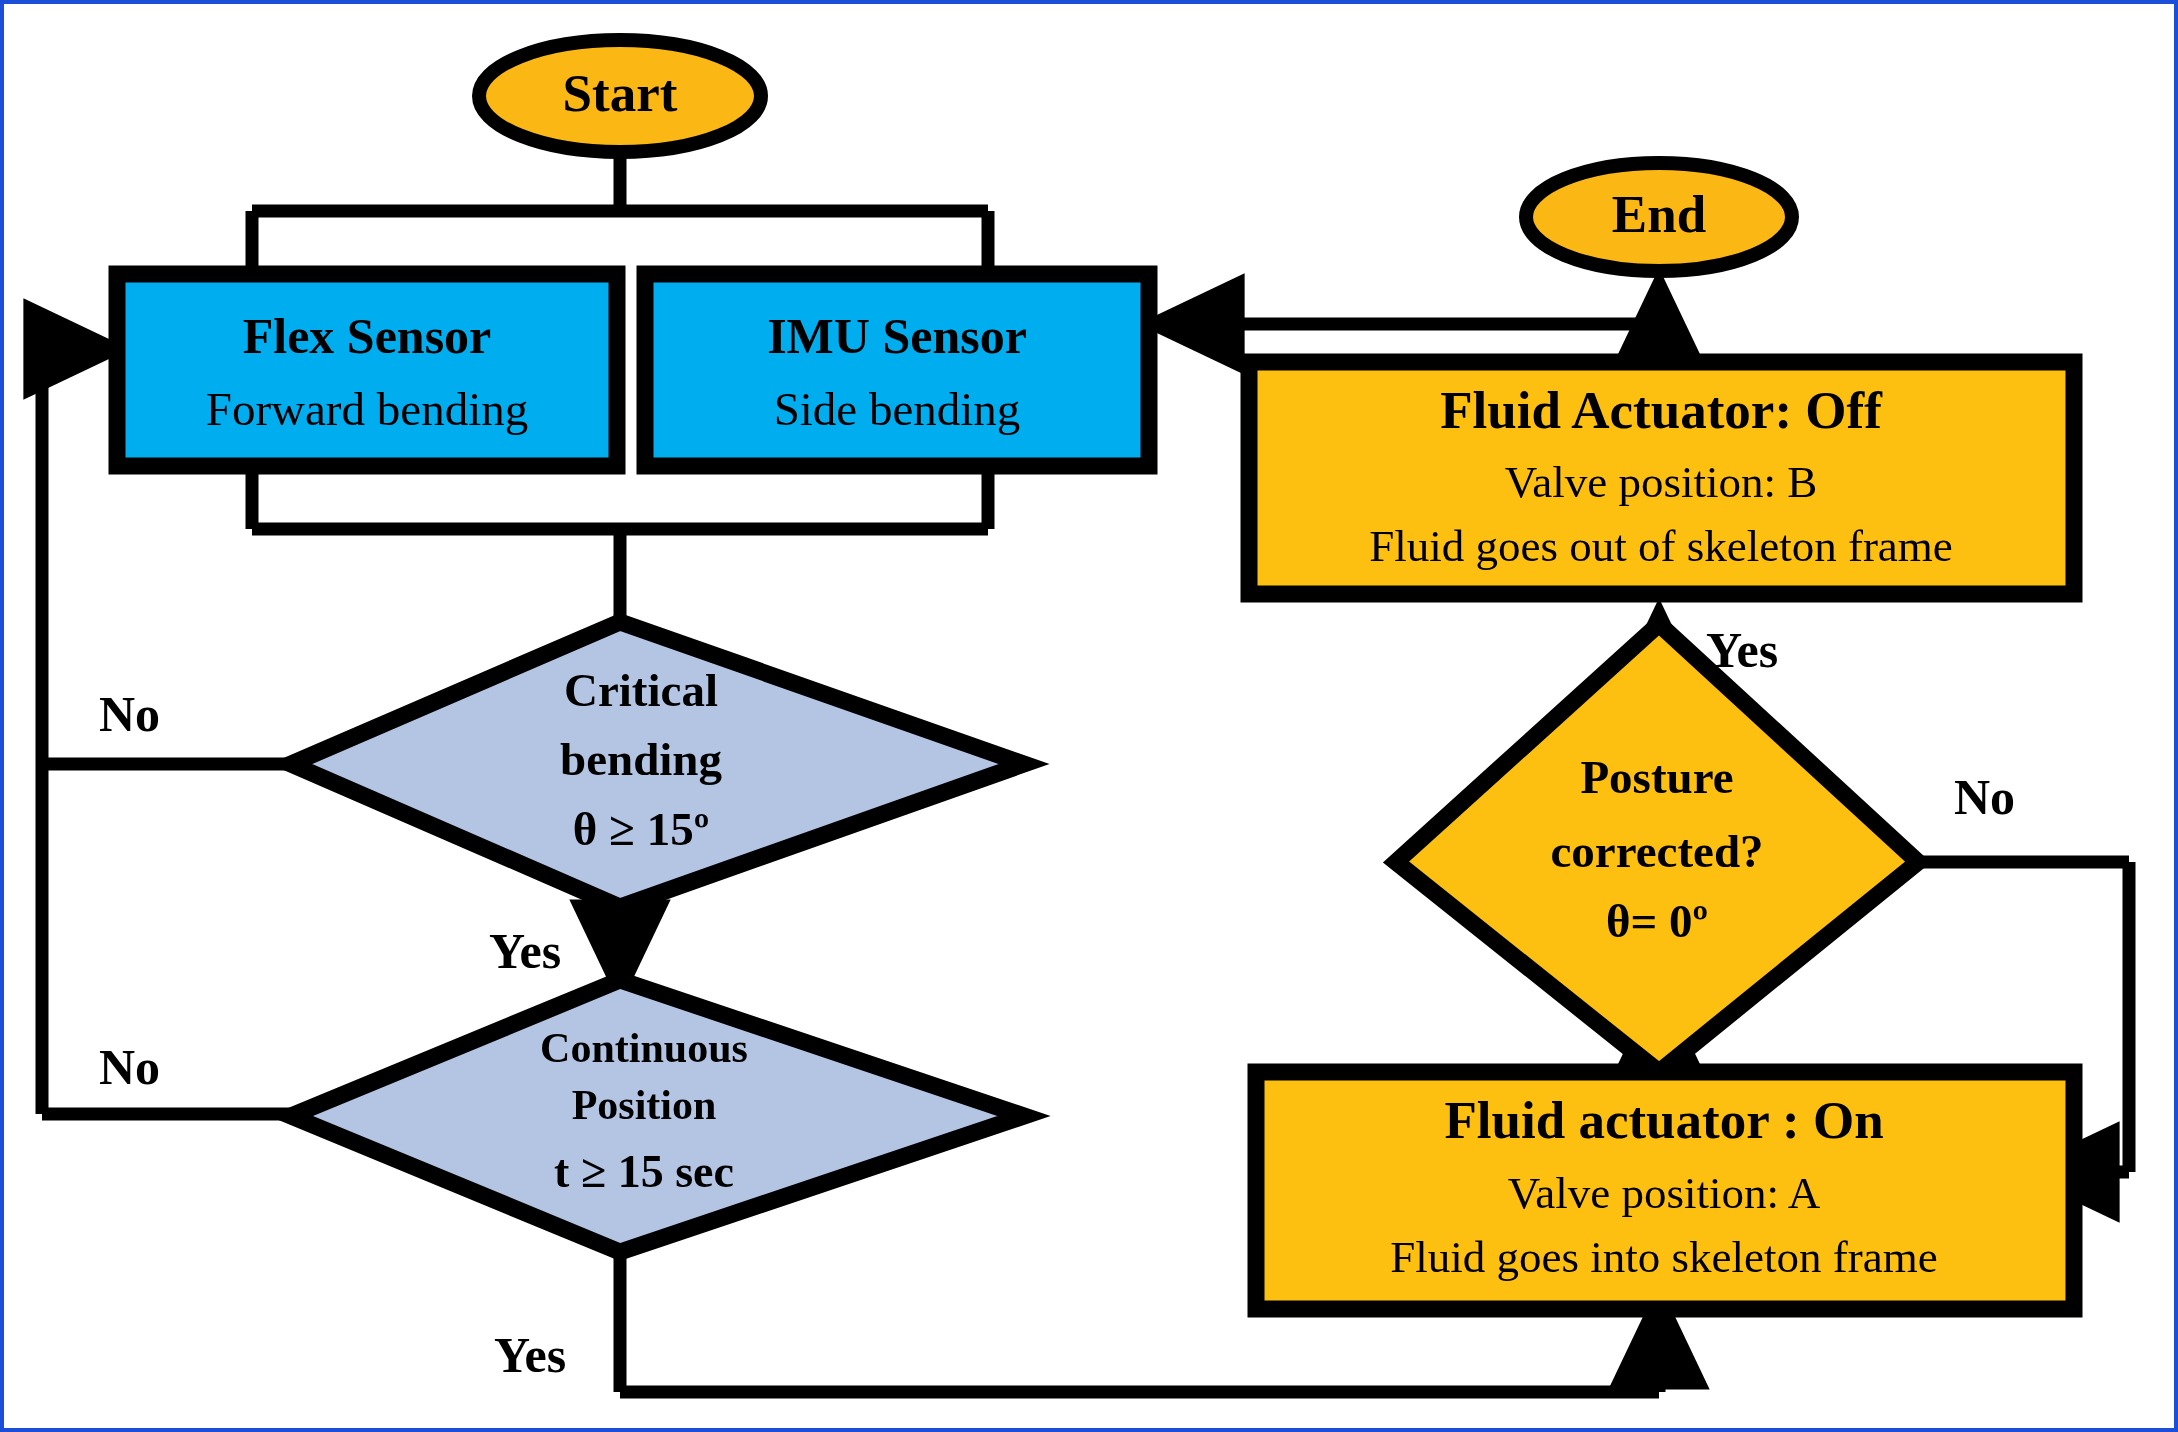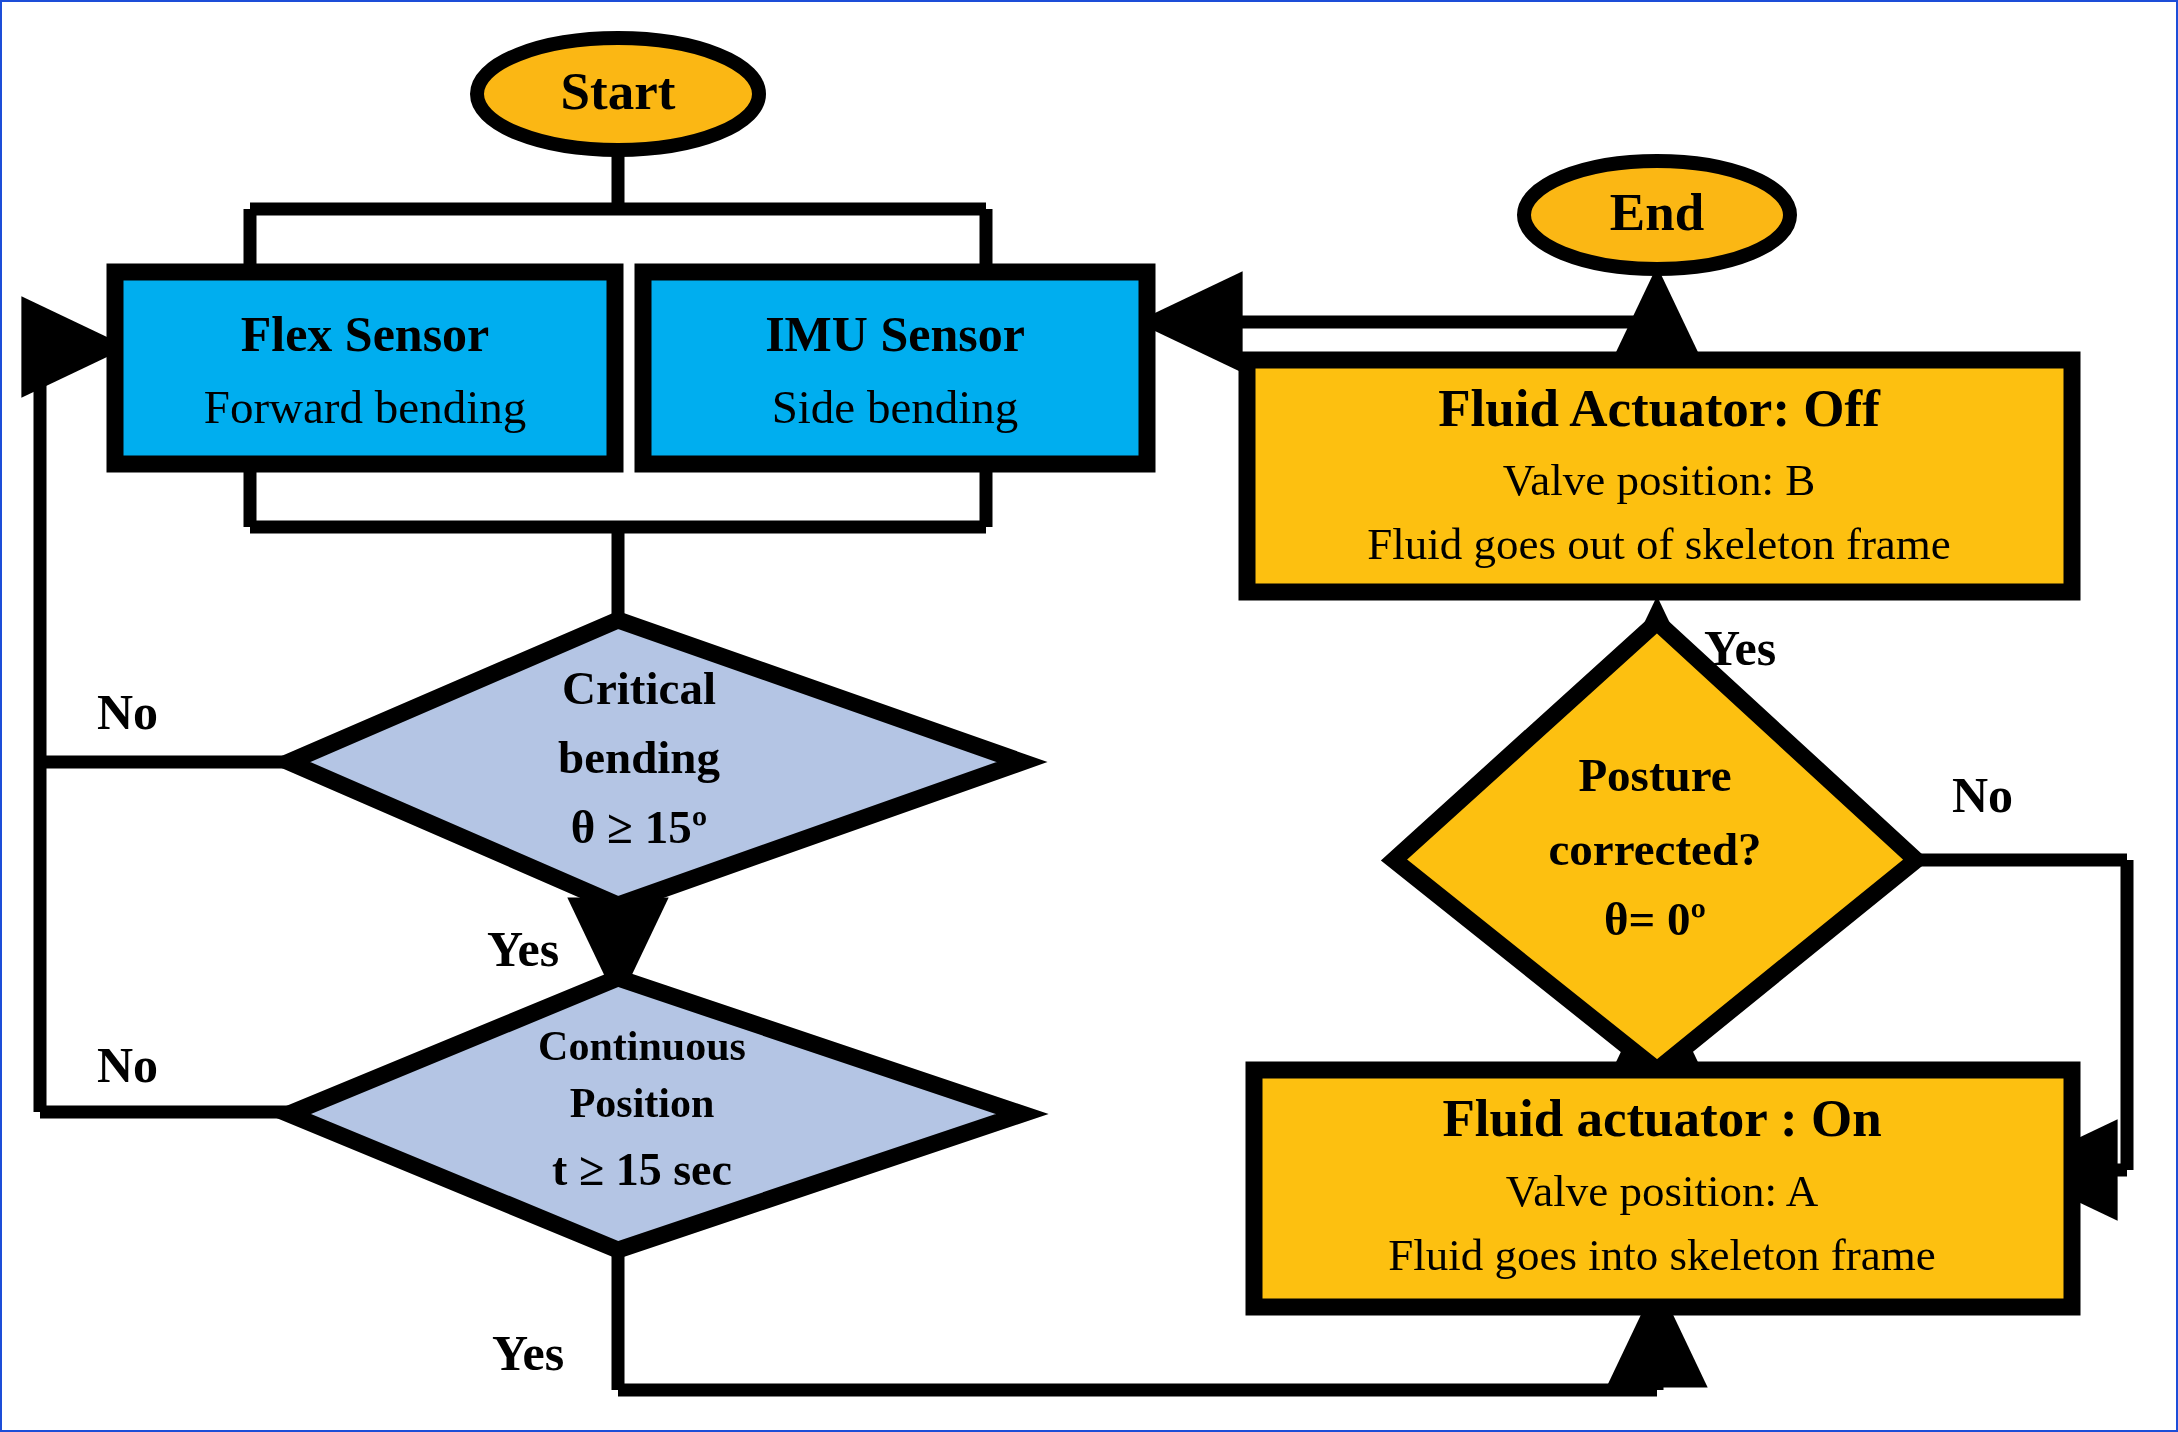--- a/index.html
+++ b/index.html
@@ -1,17 +1,17 @@
 <!DOCTYPE html>
 <html><head>
 <meta charset="utf-8">
 <style>
   html,body{margin:0;padding:0;background:#ffffff;}
   body{width:2178px;height:1432px;overflow:hidden;font-family:"Liberation Serif",serif;}
-  #stage{position:relative;width:2178px;height:1432px;background:#ffffff;box-sizing:border-box;border:2px solid #1d4ed8;}
+  #stage{position:relative;width:2178px;height:1432px;background:#ffffff;box-sizing:border-box;border:4px solid #1d4ed8;}
   svg.flow{position:absolute;left:0;top:0;width:2178px;height:1432px;}
   .node-text{font-family:"Liberation Serif",serif;fill:#000;text-anchor:middle;dominant-baseline:middle;}
   .t-bold{font-weight:bold;}
   .edge-label{font-family:"Liberation Serif",serif;font-weight:bold;fill:#000;}
 </style>
 </head>
 <body>
 
 <div id="stage">
   <svg class="flow" viewBox="0 0 2178 1432">

